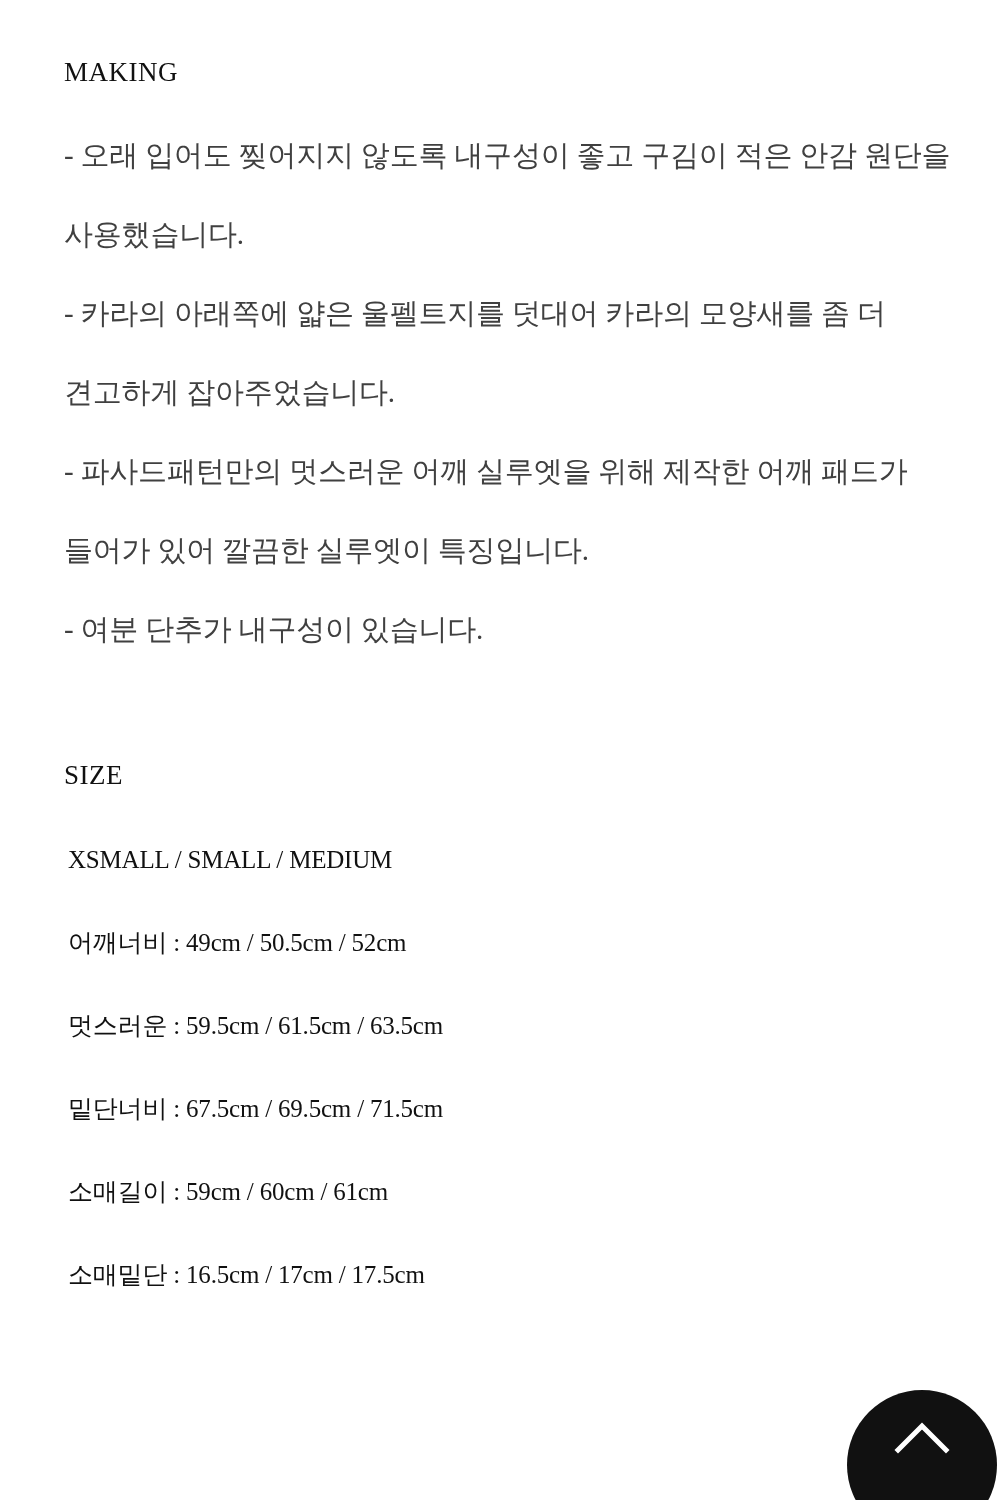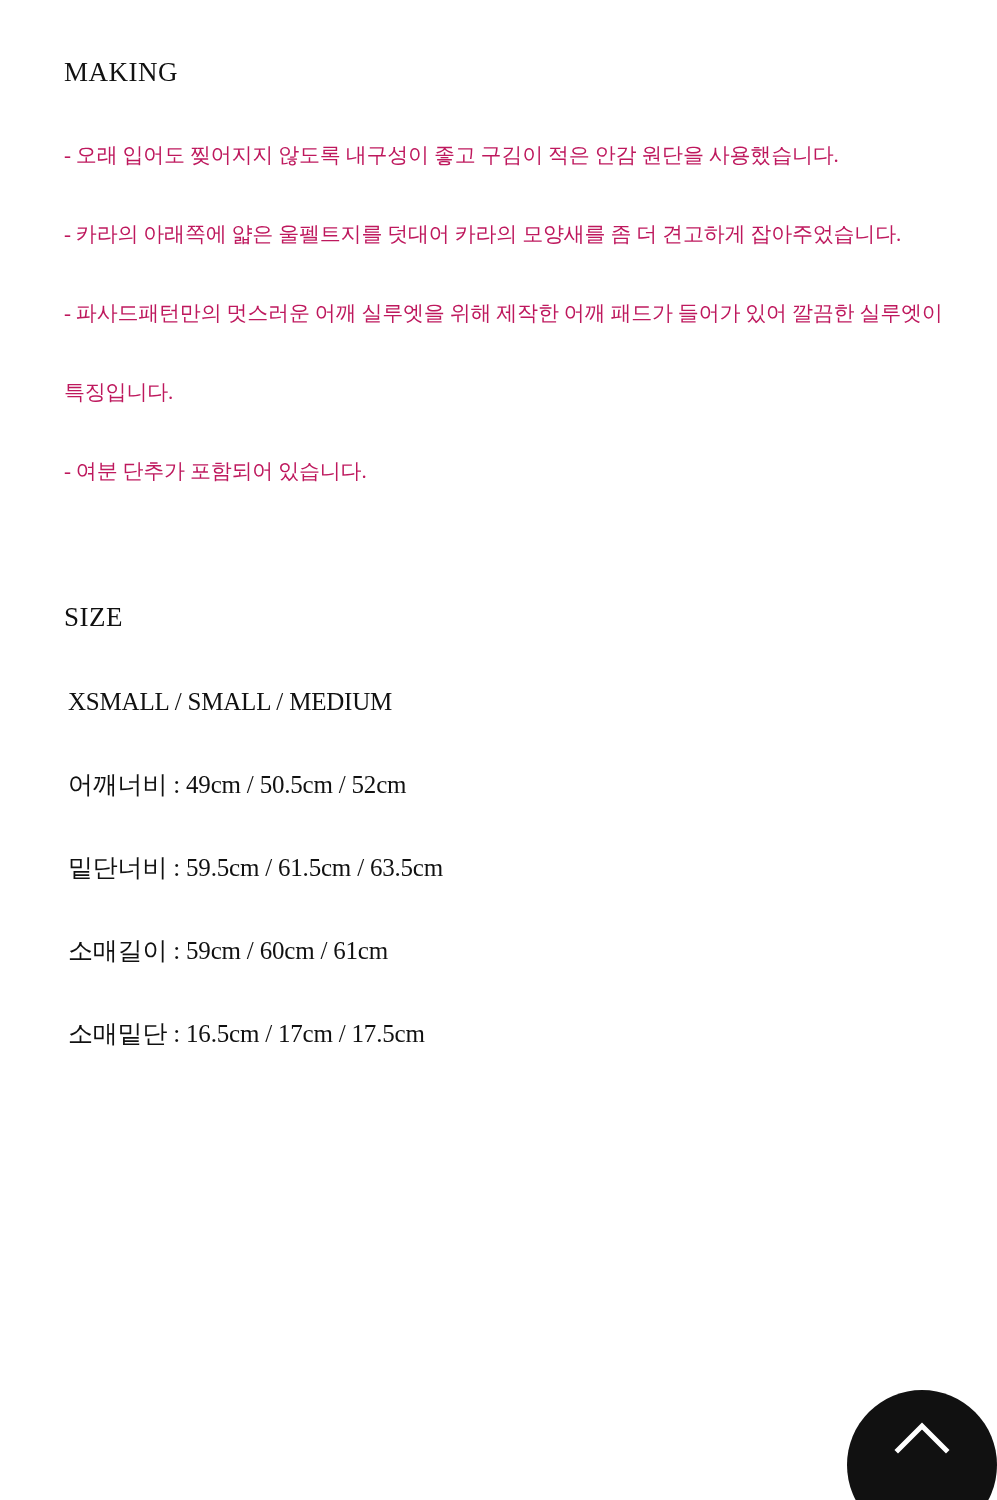--- a/index.html
+++ b/index.html
@@ -27,24 +27,24 @@
   }
   .section-title {
     font-size: 27px;
     line-height: 1.2;
     letter-spacing: 0.5px;
     margin: 0 0 28px 0;
     font-weight: 400;
     color: #111;
   }
   .para {
-    font-size: 21px;
+    font-size: 29px;
     line-height: 79px;
     margin: 0;
-    color: #be185d;
+    color: #404040;
     letter-spacing: -0.2px;
     word-break: keep-all;
   }
   .para + .para {
     margin-top: 0;
   }
   .making-block {
     margin-bottom: 0;
   }
   .gap {
@@ -85,30 +85,31 @@
 </head>
 <body>
 
 <div class="page">
 
   <div class="making-block">
     <h2 class="section-title">MAKING</h2>
     <p class="para">- 오래 입어도 찢어지지 않도록 내구성이 좋고 구김이 적은 안감 원단을 사용했습니다.</p>
     <p class="para">- 카라의 아래쪽에 얇은 울펠트지를 덧대어 카라의 모양새를 좀 더 견고하게 잡아주었습니다.</p>
     <p class="para">- 파사드패턴만의 멋스러운 어깨 실루엣을 위해 제작한 어깨 패드가 들어가 있어 깔끔한 실루엣이 특징입니다.</p>
-    <p class="para">- 여분 단추가 포함되어 있습니다.</p>
+    <p class="para">- 여분 단추가 내구성이 있습니다.</p>
   </div>
 
   <div class="gap"></div>
 
   <div class="size-block">
     <h2 class="size-title">SIZE</h2>
     <p class="size-line">XSMALL / SMALL / MEDIUM</p>
     <p class="size-line">어깨너비 : 49cm / 50.5cm / 52cm</p>
-    <p class="size-line">밑단너비 : 59.5cm / 61.5cm / 63.5cm</p>
+    <p class="size-line">멋스러운 : 59.5cm / 61.5cm / 63.5cm</p>
+    <p class="size-line">밑단너비 : 67.5cm / 69.5cm / 71.5cm</p>
     <p class="size-line">소매길이 : 59cm / 60cm / 61cm</p>
     <p class="size-line">소매밑단 : 16.5cm / 17cm / 17.5cm</p>
   </div>
 
   <div class="scroll-top">
     <span>
       <svg width="56" height="34" viewBox="0 0 56 34" aria-hidden="true">
         <path d="M4 30 L28 6 L52 30" fill="none" stroke="#ffffff" stroke-width="5" stroke-linecap="square" stroke-linejoin="miter"></path>
       </svg>
     </span>

